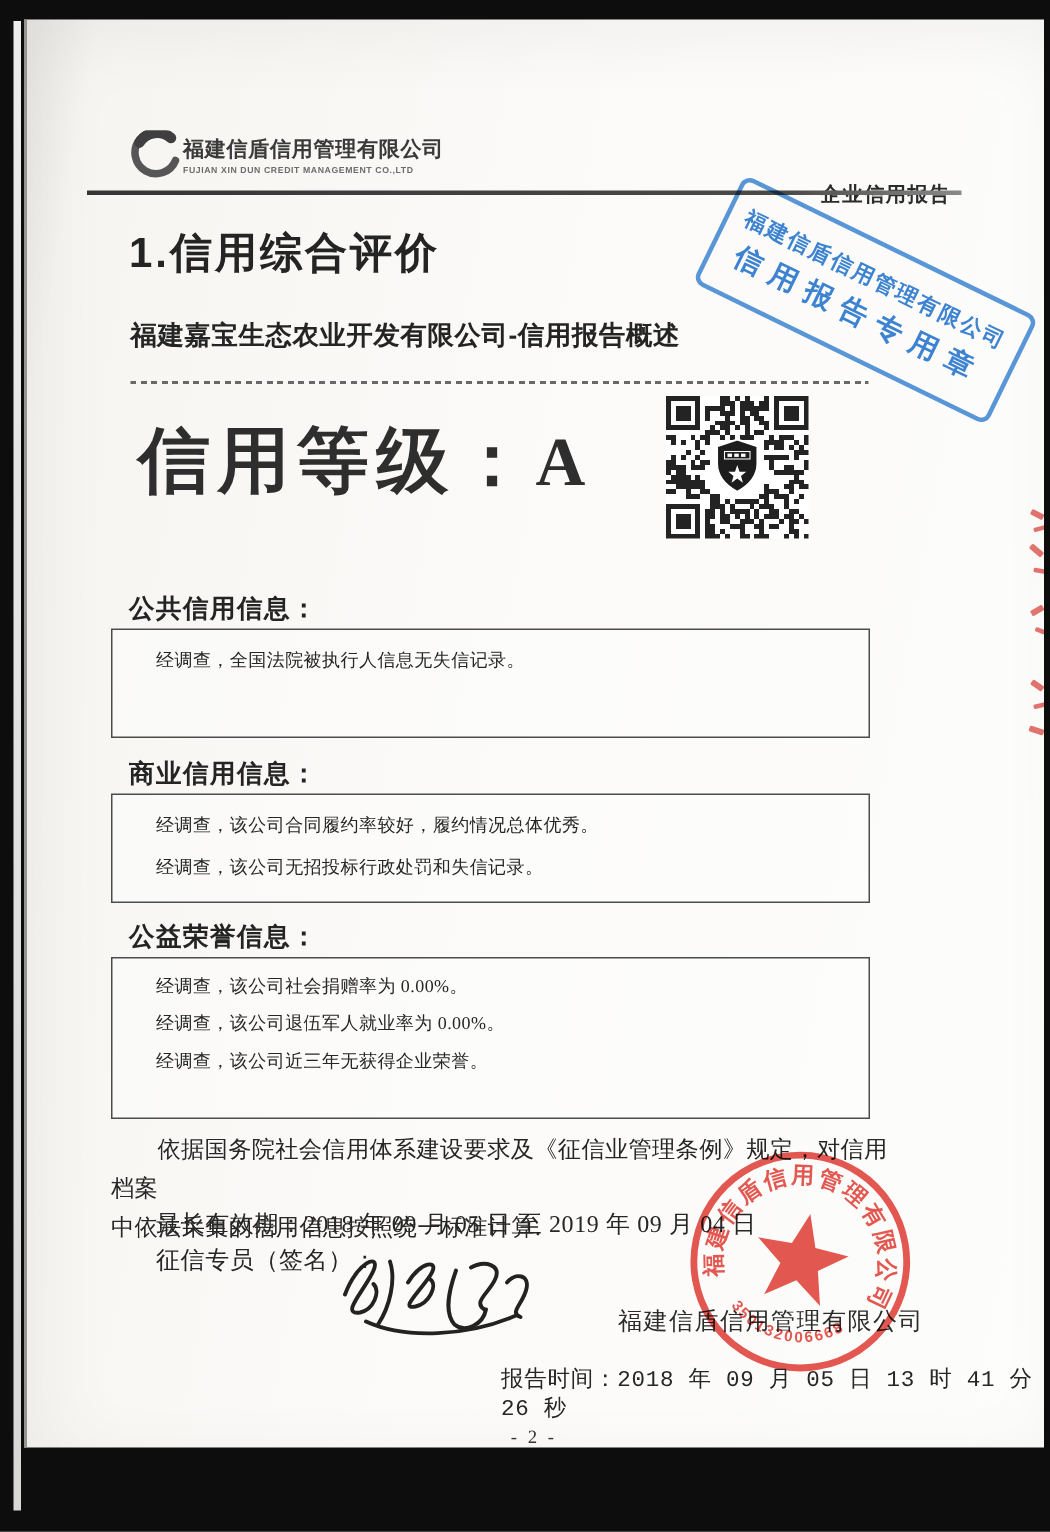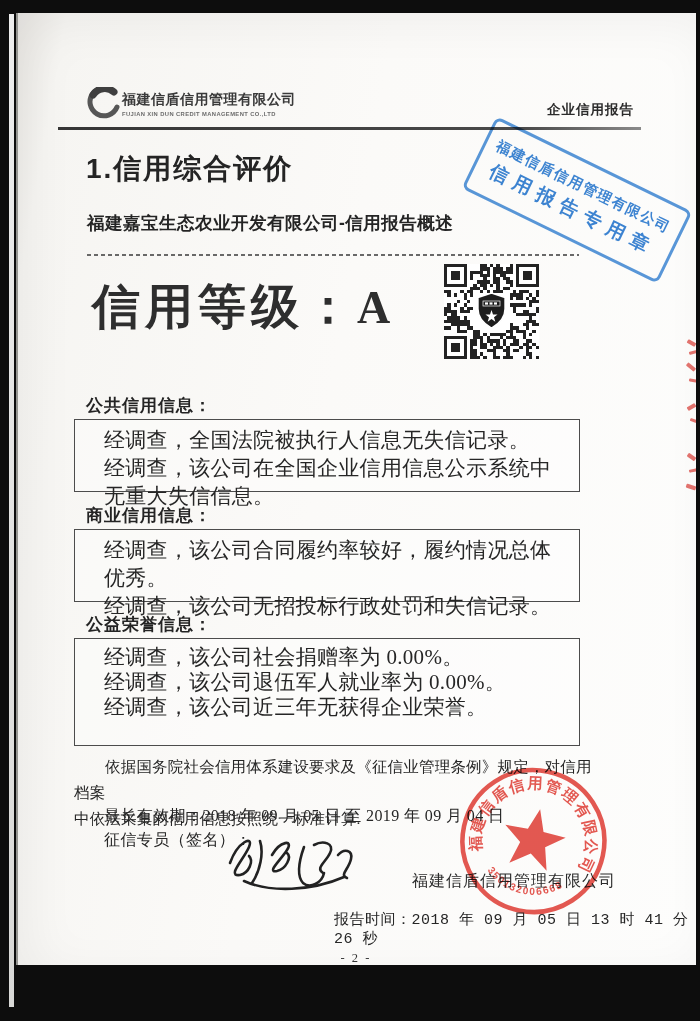--- a/index.html
+++ b/index.html
@@ -35,21 +35,21 @@
   .rating-value{font-size:46px;font-family:"Liberation Serif",serif;font-weight:bold;color:#2e2e2e;letter-spacing:0;}
 
   .qr-wrap{width:95px;height:95px;background:#fff;}
   .qr-shield{position:absolute;left:32px;top:28px;width:31px;height:37px;}
 
   .sec-head{font-size:17px;font-weight:600;color:#242424;letter-spacing:1px;}
   .info-box{
     border:1.5px solid #4c4c4c;background:rgba(255,255,255,0.35);
     box-sizing:border-box;padding:6px 10px 0 29px;
   }
-  .info-line{font-size:21px;color:#262626;letter-spacing:0.3px;}
+  .info-line{font-size:12px;color:#262626;letter-spacing:0.3px;}
 
   .statement-line{font-size:15.5px;line-height:26px;color:#262626;letter-spacing:0.2px;}
   .indent{text-indent:2em;}
   .foot-line{font-size:16px;color:#262626;letter-spacing:0.4px;}
 
   .blue-stamp{
     width:212px;height:74px;border:3.5px solid rgba(44,123,210,0.85);border-radius:7px;
     transform:rotate(26deg);display:flex;flex-direction:column;justify-content:center;align-items:center;
     mix-blend-mode:multiply;opacity:0.92;background:rgba(255,255,255,0.02);
   }
@@ -72,21 +72,21 @@
 <div class="page">
 
   <svg class="abs" style="left:69px;top:74px;" width="35" height="34" viewBox="0 0 35 34">
     <path d="M29,5 A14,14 0 1 0 32,20" fill="none" stroke="#565656" stroke-width="5" stroke-linecap="round"></path>
     <path d="M29,5 A14,14 0 0 0 8,8" fill="none" stroke="#3f3f3f" stroke-width="7" stroke-linecap="round"></path>
   </svg>
   <div class="abs" style="left:106px;top:78px;">
     <div class="logo-name">福建信盾信用管理有限公司</div>
     <div class="logo-en">FUJIAN XIN DUN CREDIT MANAGEMENT CO.,LTD</div>
   </div>
-  <div class="abs report-type song" style="right:62px;top:88px;">企业信用报告</div>
+  <div class="abs report-type song" style="right:62px;top:108px;">企业信用报告</div>
   <div class="abs header-rule" style="left:42px;top:114px;width:583px;"></div>
 
   <div class="abs hei doc-title" style="left:70px;top:137px;">1.信用综合评价</div>
   <div class="abs hei doc-subtitle" style="left:71px;top:198px;">福建嘉宝生态农业开发有限公司-信用报告概述</div>
   <div class="abs dashed-sep" style="left:71px;top:241px;width:492px;"></div>
 
   <div class="abs hei" style="left:76px;top:262px;white-space:nowrap;">
     <span class="rating-label">信用等级：</span><span class="rating-value">A</span>
   </div>
 
@@ -377,21 +377,20 @@
   </div>
 
   <div class="abs blue-stamp" style="left:452px;top:147px;">
     <div class="l1">福建信盾信用管理有限公司</div>
     <div class="l2">信用报告专用章</div>
   </div>
 
   <div class="abs sec-head song" style="left:70px;top:381px;">公共信用信息：</div>
   <div class="abs info-box" style="left:58px;top:406px;width:506px;height:73px;">
     <div class="info-line" style="line-height:28px;">经调查，全国法院被执行人信息无失信记录。</div>
-    <div class="info-line" style="line-height:28px;">经调查，该公司在全国企业信用信息公示系统中无重大失信信息。</div>
   </div>
 
   <div class="abs sec-head song" style="left:70px;top:491px;">商业信用信息：</div>
   <div class="abs info-box" style="left:58px;top:516px;width:506px;height:73px;">
     <div class="info-line" style="line-height:28px;">经调查，该公司合同履约率较好，履约情况总体优秀。</div>
     <div class="info-line" style="line-height:28px;">经调查，该公司无招投标行政处罚和失信记录。</div>
   </div>
 
   <div class="abs sec-head song" style="left:70px;top:600px;text-align:right;">公益荣誉信息：</div>
   <div class="abs info-box" style="left:58px;top:625px;width:506px;height:108px;">

